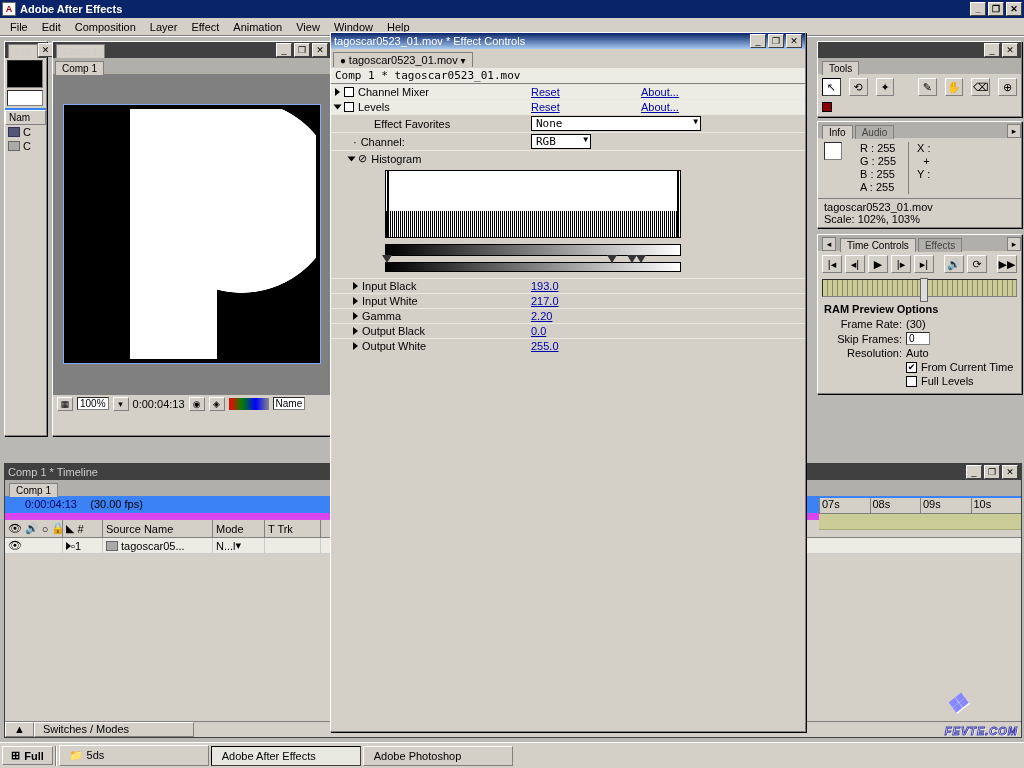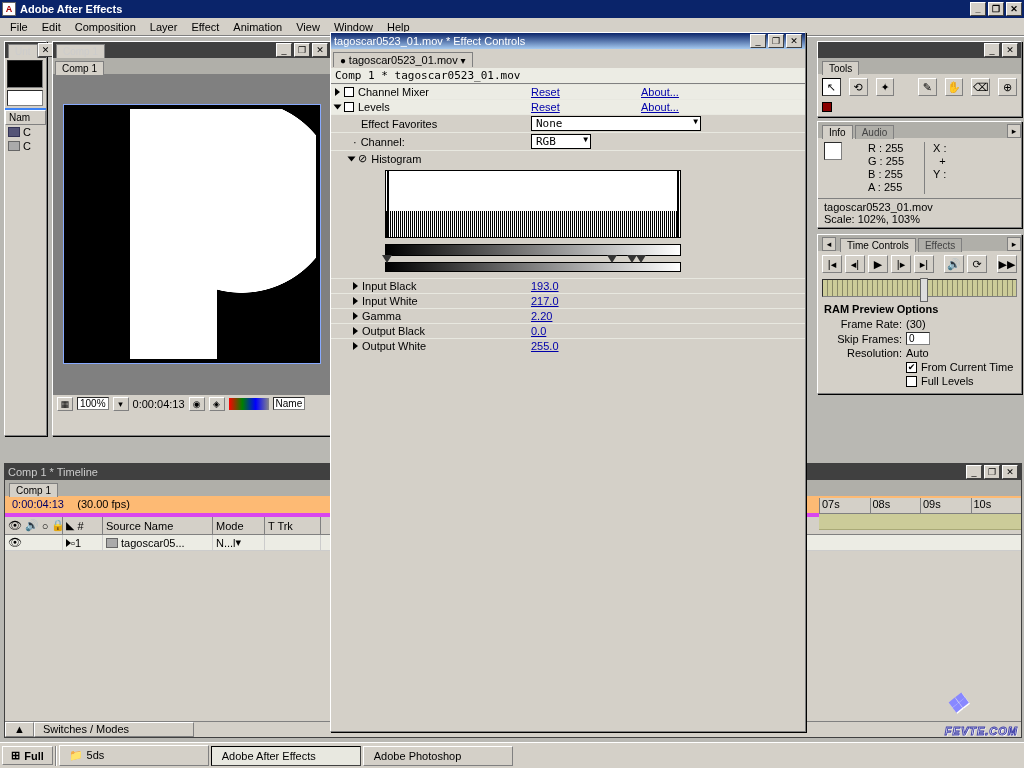--- a/index.html
+++ b/index.html
@@ -80,40 +80,40 @@
 
 
 #rcol { position:absolute; right:2px; top:4px; width:205px; }
 .toolp .trow { display:flex; gap:8px; padding:4px; background:#d4d0c8; }
 .tbtn { width:20px; height:18px; border:1px solid #fff; border-right-color:#808080; border-bottom-color:#808080; display:flex; align-items:center; justify-content:center; background:#d4d0c8; font-size:11px;}
 .tbtn.sel { border:1px inset #404040; background:#fff;}
 .trow2 { display:flex; gap:4px; padding:2px 4px 4px 4px; background:#d4d0c8;}
 .swatch { width:10px;height:10px; background:#800; border:1px solid #000;}
 
 .infop { margin-top:4px; }
-.infop .body { padding:4px 6px; font-family:monospace; font-size:11px; display:flex; gap:20px; background:#d4d0c8;}
+.infop .body { padding:4px 6px; font-family:monospace; font-size:11px; display:flex; gap:12px; background:#d4d0c8;}
 .infop .col { line-height:13px; }
 .infop .sw { width:18px; height:18px; background:#fff; border:1px inset #808080; margin-right:6px;}
 .infop .foot { padding:2px 6px; font-family:monospace; font-size:11px; border-top:1px solid #808080;}
 
 .tcp { margin-top:6px; }
 .tcp .btns { display:flex; gap:3px; padding:4px; background:#d4d0c8;}
 .tcp .jog { height:18px; background:repeating-linear-gradient(90deg,#cc9 0 4px,#886 4px 5px); border:1px inset #808080; margin:2px 4px; position:relative;}
 .tcp .jog::after{content:"";position:absolute;left:50%;top:-2px;width:6px;height:22px;background:#ddd;border:1px solid #666;}
 .tcp .opts { padding:4px 6px; background:#d4d0c8; font-size:11px;}
 .tcp h4 { font-size:11px; font-weight:bold; margin-bottom:3px;}
 .tcp .line { display:flex; align-items:center; gap:4px; margin:2px 0;}
 .tcp .line label { width:78px; text-align:right;}
 .chk { width:11px; height:11px; border:1px solid #000; background:#fff; display:inline-flex; align-items:center; justify-content:center; font-size:9px;}
 .tabs2 { background:#b0afa9; padding-top:2px; display:flex; gap:2px; padding-left:4px;align-items:flex-end;}
 .ar { width:14px; height:14px; border:1px solid #808080; background:#d4d0c8; display:inline-flex;align-items:center;justify-content:center; margin-left:auto; font-size:9px;}
 
 
 #timeline { position:absolute; left:4px; bottom:30px; right:2px; height:275px; border:1px solid #404040; background:#d4d0c8;}
-#timeline .tcbar { padding:2px 7px; font-family:monospace; color:#006; background:#fdba74; border-bottom:4px solid #d946ef;}
+#timeline .tcbar { padding:2px 20px; font-family:monospace; color:#006; background:#3b82f6; border-bottom:7px solid #d946ef;}
 #timeline .cols { display:flex; height:18px; border-bottom:1px solid #808080; font-size:10px;}
 #timeline .cols > div { border-right:1px solid #808080; padding:1px 3px; background:#d4d0c8; display:flex; align-items:center; gap:3px;}
 #timeline .lrow { display:flex; height:16px; border-bottom:1px solid #ccc; font-size:10px; background:#ecece4;}
 #timeline .lrow > div { border-right:1px solid #ccc; padding:0 3px; display:flex; align-items:center;}
 #timeline .ruler { position:absolute; right:0; top:34px; width:202px; height:16px; border-bottom:1px solid #808080; display:flex; font-size:9px; background:#d4d0c8;}
 #timeline .ruler span { flex:1; border-left:1px solid #808080; padding-left:2px;}
 #timeline .track { position:absolute; right:0; top:50px; width:202px; height:16px; background:#cc9; border-bottom:1px solid #aa7;}
 #timeline .swbar { position:absolute; left:0; bottom:0; width:820px; height:16px; border-top:1px solid #808080; display:flex;}
 #timeline .swbar .b { border:1px solid #fff; border-right-color:#808080; border-bottom-color:#808080; padding:0 8px; background:#d4d0c8;}
 #timeline .botscroll{position:absolute;right:0;bottom:0;left:820px;height:16px;background:#d4d0c8;border-top:1px solid #808080;}
@@ -330,21 +330,21 @@
     <div class="r h">
       <div class="c1">
           <span class="tri open"></span>
           <span class="fxchk"></span>
           <span>Levels</span>
         </div>
       <div class="c2 link">Reset</div>
       <div class="c3">About...</div>
     </div>
     <div class="r">
-      <div class="c1" style="padding-left:30px;">
+      <div class="c1" style="padding-left:43px;">
           <span>Effect Favorites</span>
         </div>
       <div class="c2" style="text-decoration:none;"><span class="sel" style="min-width:170px">None</span></div>
       <div class="c3" style="text-decoration:none;color:#000;">◀▶</div>
     </div>
     <div class="r">
       <div class="c1" style="padding-left:22px;">· <span>Channel:</span></div>
       <div class="c2" style="text-decoration:none;"><span class="sel">RGB</span></div>
       <div class="c3"></div>
     </div>

